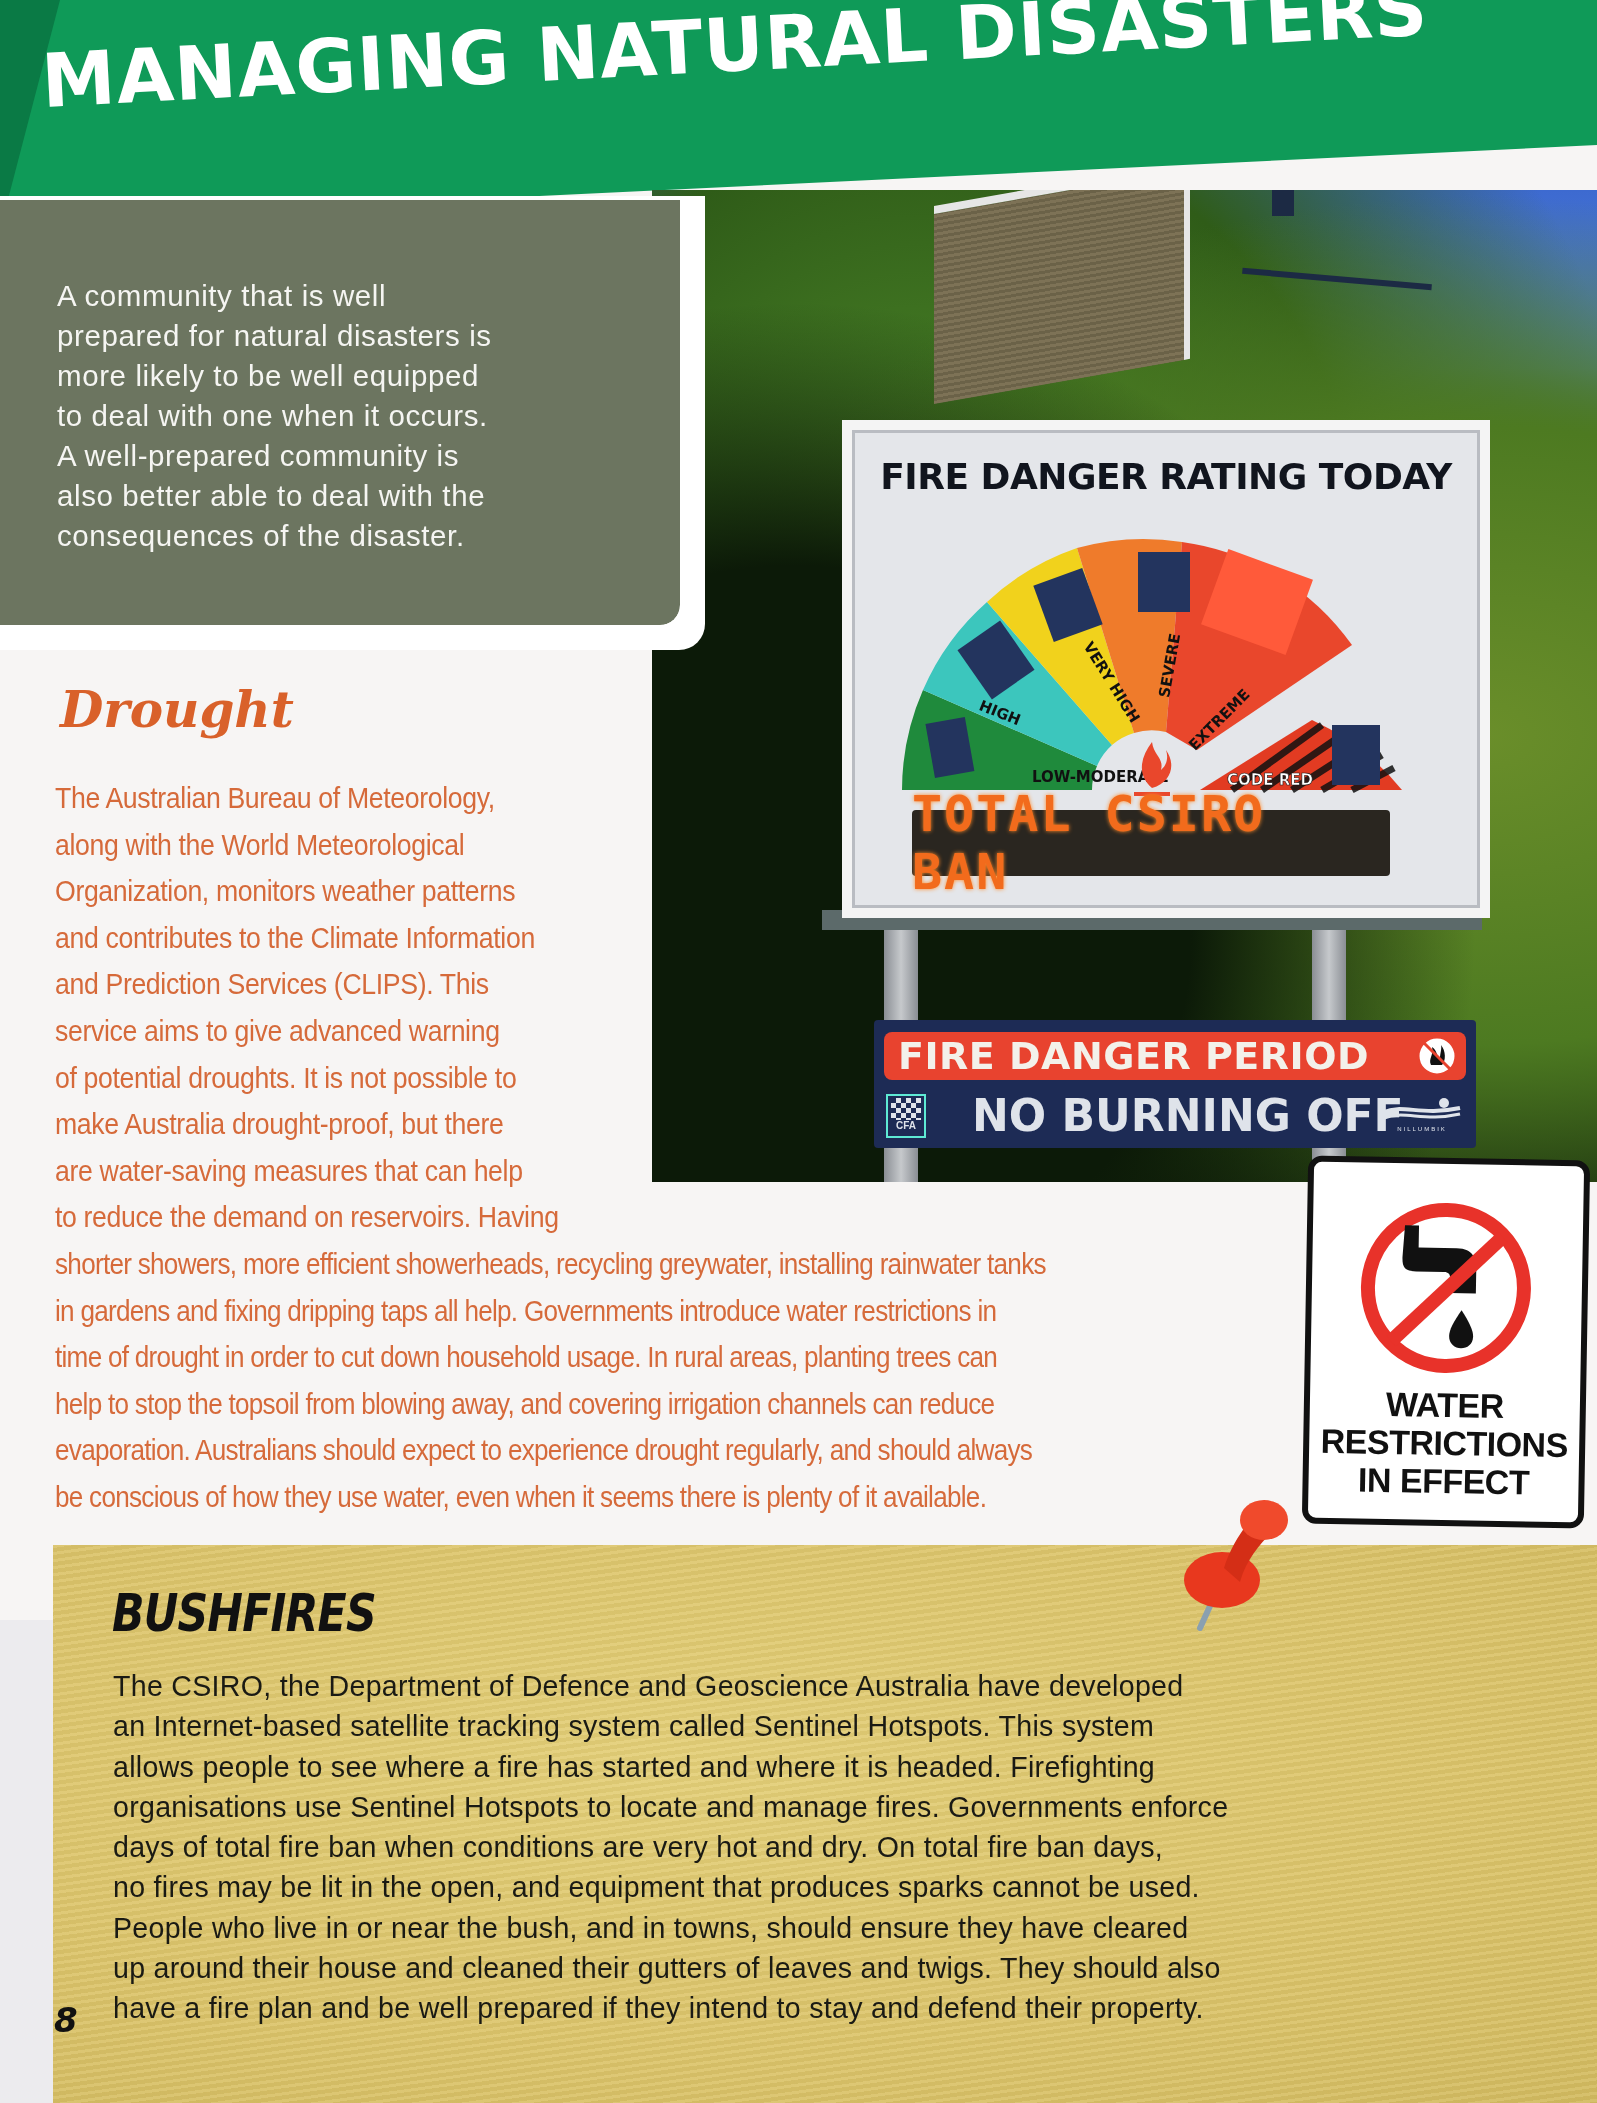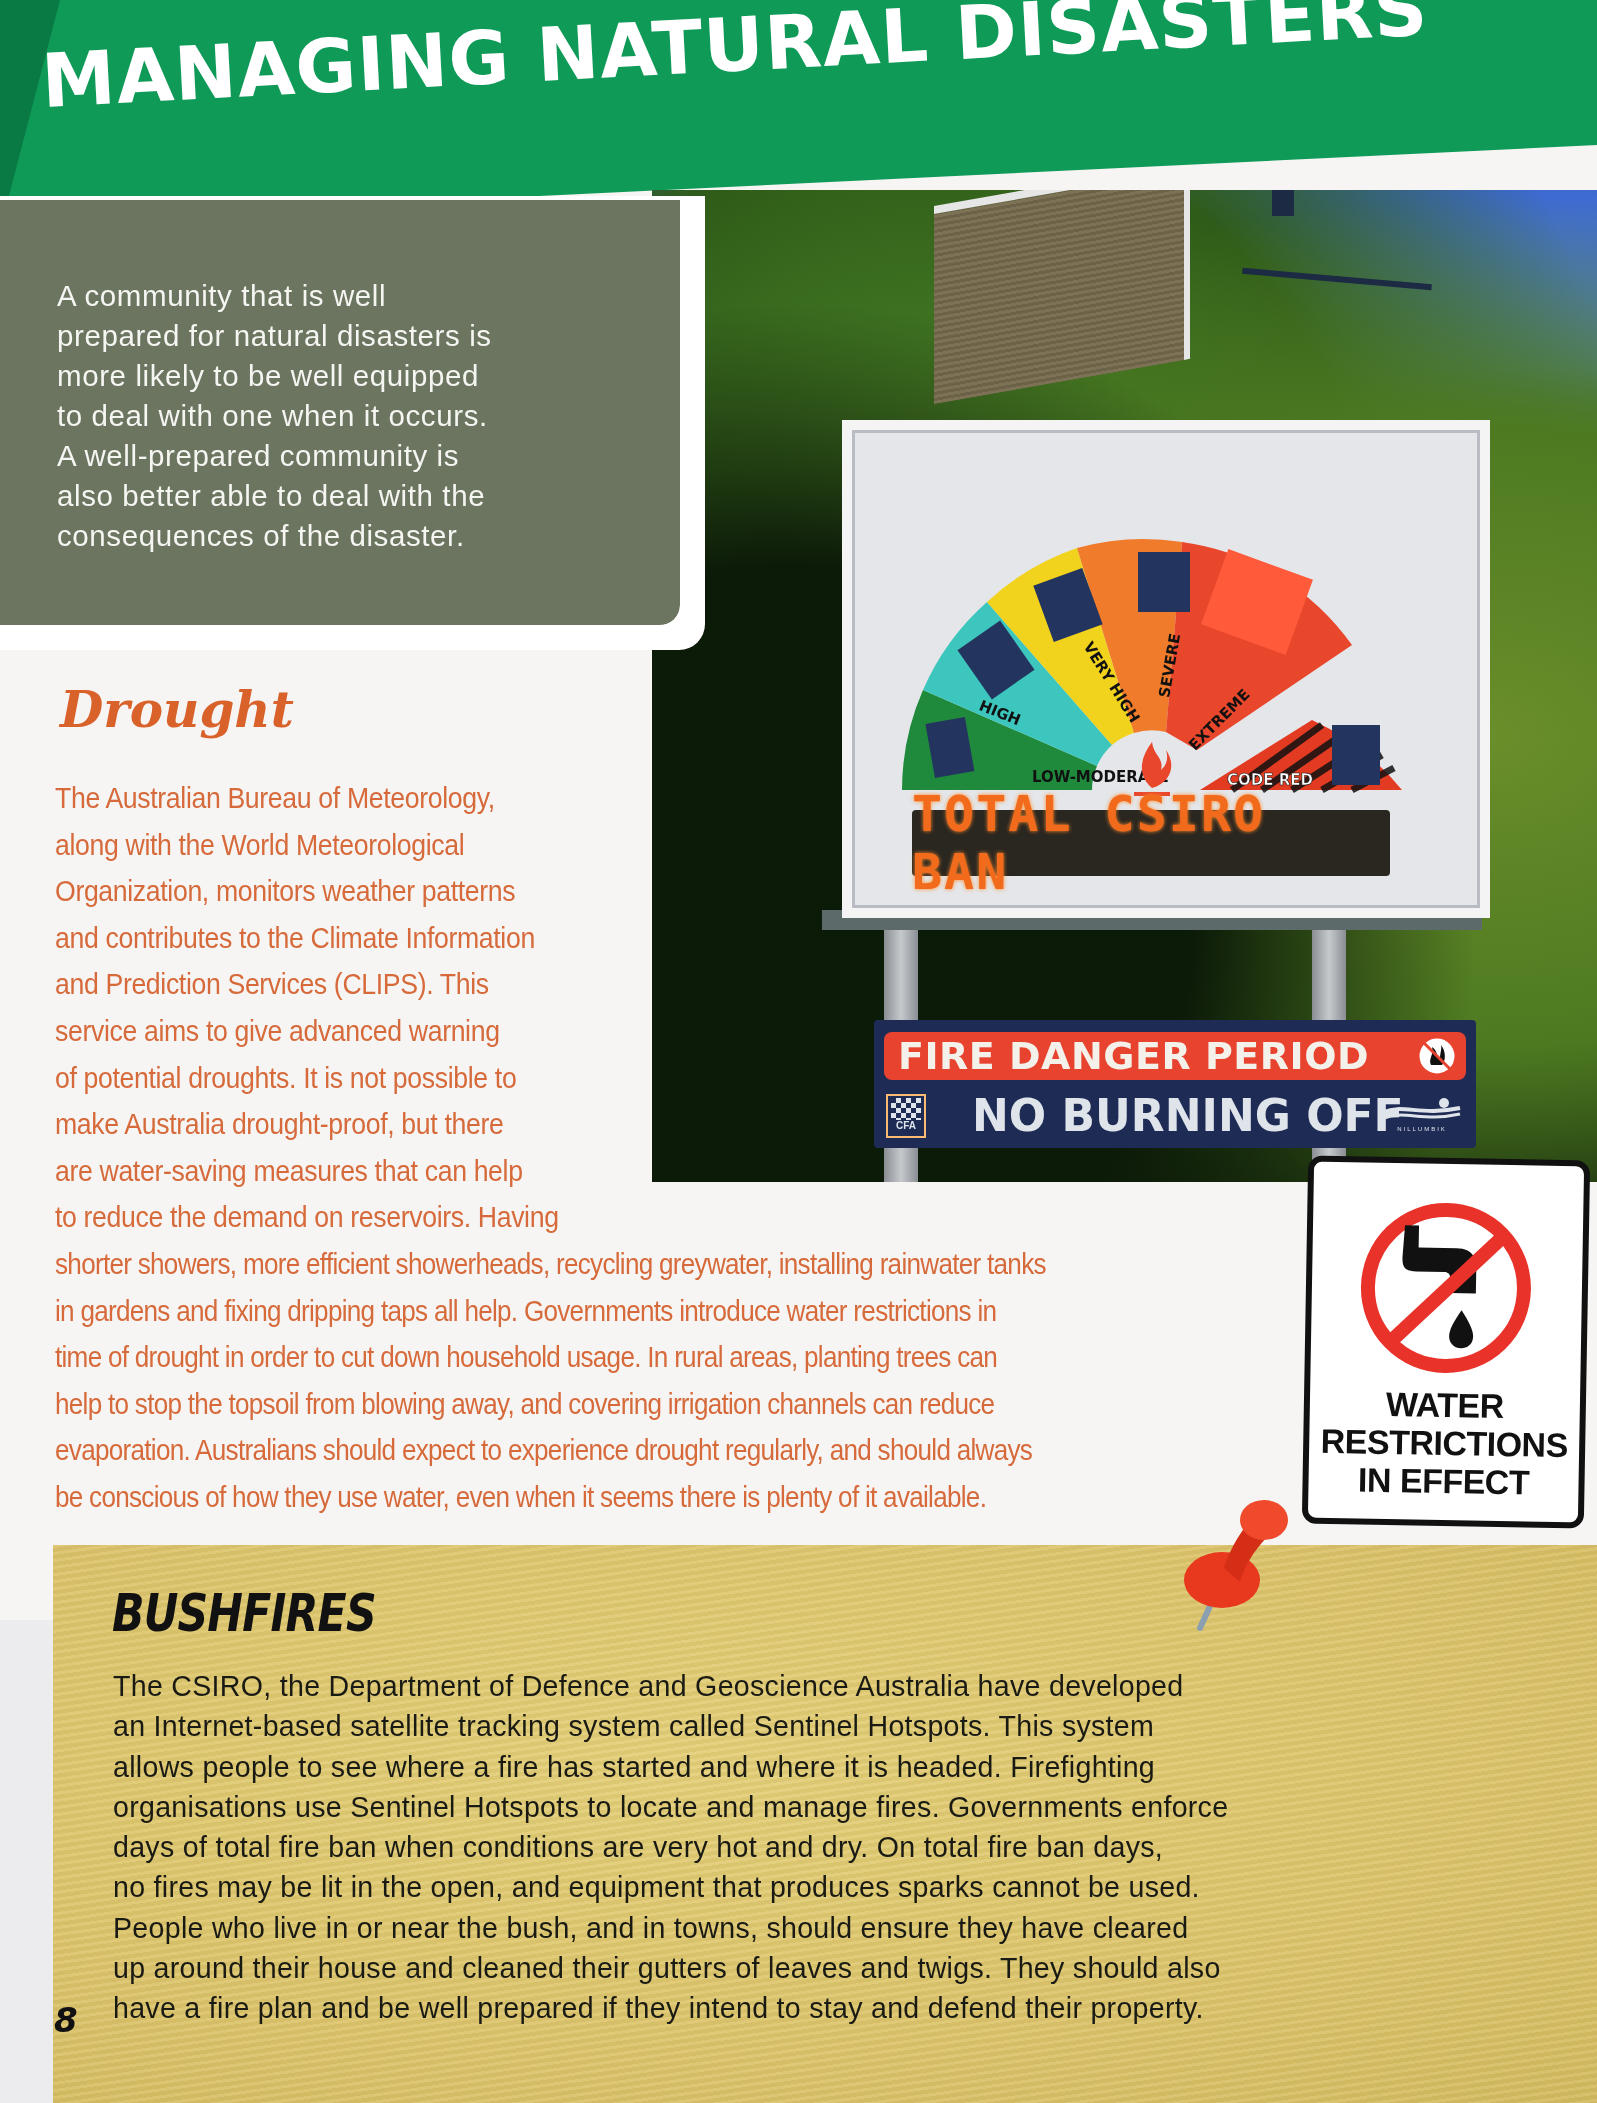--- a/index.html
+++ b/index.html
@@ -90,21 +90,21 @@
     color: #f3f1ea; letter-spacing: 0.5px; white-space: nowrap;
   }
   .cfa-ban { position: absolute; right: 8px; top: 3px; width: 42px; height: 42px; }
   .cfa-lower-text {
     position: absolute; left: 80px; top: 70px;
     font-family: "DejaVu Sans", sans-serif; font-weight: bold; font-size: 44px;
     color: #dfe3ea; white-space: nowrap; margin-left: 18px;
   }
   .cfa-logo {
     position: absolute; left: 12px; top: 74px; width: 36px; height: 40px;
-    border: 2px solid #fdba74; display: flex; flex-direction: column; align-items: center;
+    border: 2px solid #5eead4; display: flex; flex-direction: column; align-items: center;
   }
   .cfa-logo-check {
     width: 30px; height: 22px; margin-top: 2px;
     background: conic-gradient(#dfe3ea 0 25%, #1d2b55 0 50%, #dfe3ea 0 75%, #1d2b55 0);
     background-size: 10px 10px;
   }
   .cfa-logo-text { font-size: 10px; font-weight: bold; color: #dfe3ea; line-height: 12px; }
   .nill-logo { position: absolute; right: 14px; top: 76px; width: 80px; height: 40px; }
   .nill-text { font-size: 6px; color: #dfe3ea; letter-spacing: 2px; text-align: center; }
   
@@ -195,20 +195,21 @@
 <div class="photo">
   <div class="pole-main"></div>
   <div class="pole-arm"></div>
   <div class="solar-panel"></div>
 
   <div class="sign-post" style="left:232px; top:700px; height:292px;"></div>
   <div class="sign-post" style="left:660px; top:700px; height:292px;"></div>
   <div class="crossbar"></div>
 
   <div class="fd-sign">
+    <div class="fd-title">FIRE DANGER RATING TODAY</div>
     <svg class="fd-gauge" viewBox="0 0 580 280">
 
       <path d="M20,270 A250,250 0 0 1 41,170 L215,246 A60,60 0 0 0 210,270 Z" fill="#1f8a3c"></path>
       <path d="M41,170 A250,250 0 0 1 105,82 L230,225 A60,60 0 0 0 215,246 Z" fill="#3cc6bd"></path>
       <path d="M105,82 A250,250 0 0 1 195,28 L252,213 A60,60 0 0 0 230,225 Z" fill="#f1d21c"></path>
       <path d="M195,28 A250,250 0 0 1 300,22 L284,212 A60,60 0 0 0 252,213 Z" fill="#ef7b2b"></path>
       <path d="M300,22 A250,250 0 0 1 470,125 L315,230 L284,212 Z" fill="#e9472c"></path>
       <path d="M318,270 L430,200 A250,250 0 0 1 520,270 Z" fill="#e23b22"></path>
       <g stroke="#111" stroke-width="7" opacity="0.85">
         <line x1="350" y1="270" x2="440" y2="205"></line>

